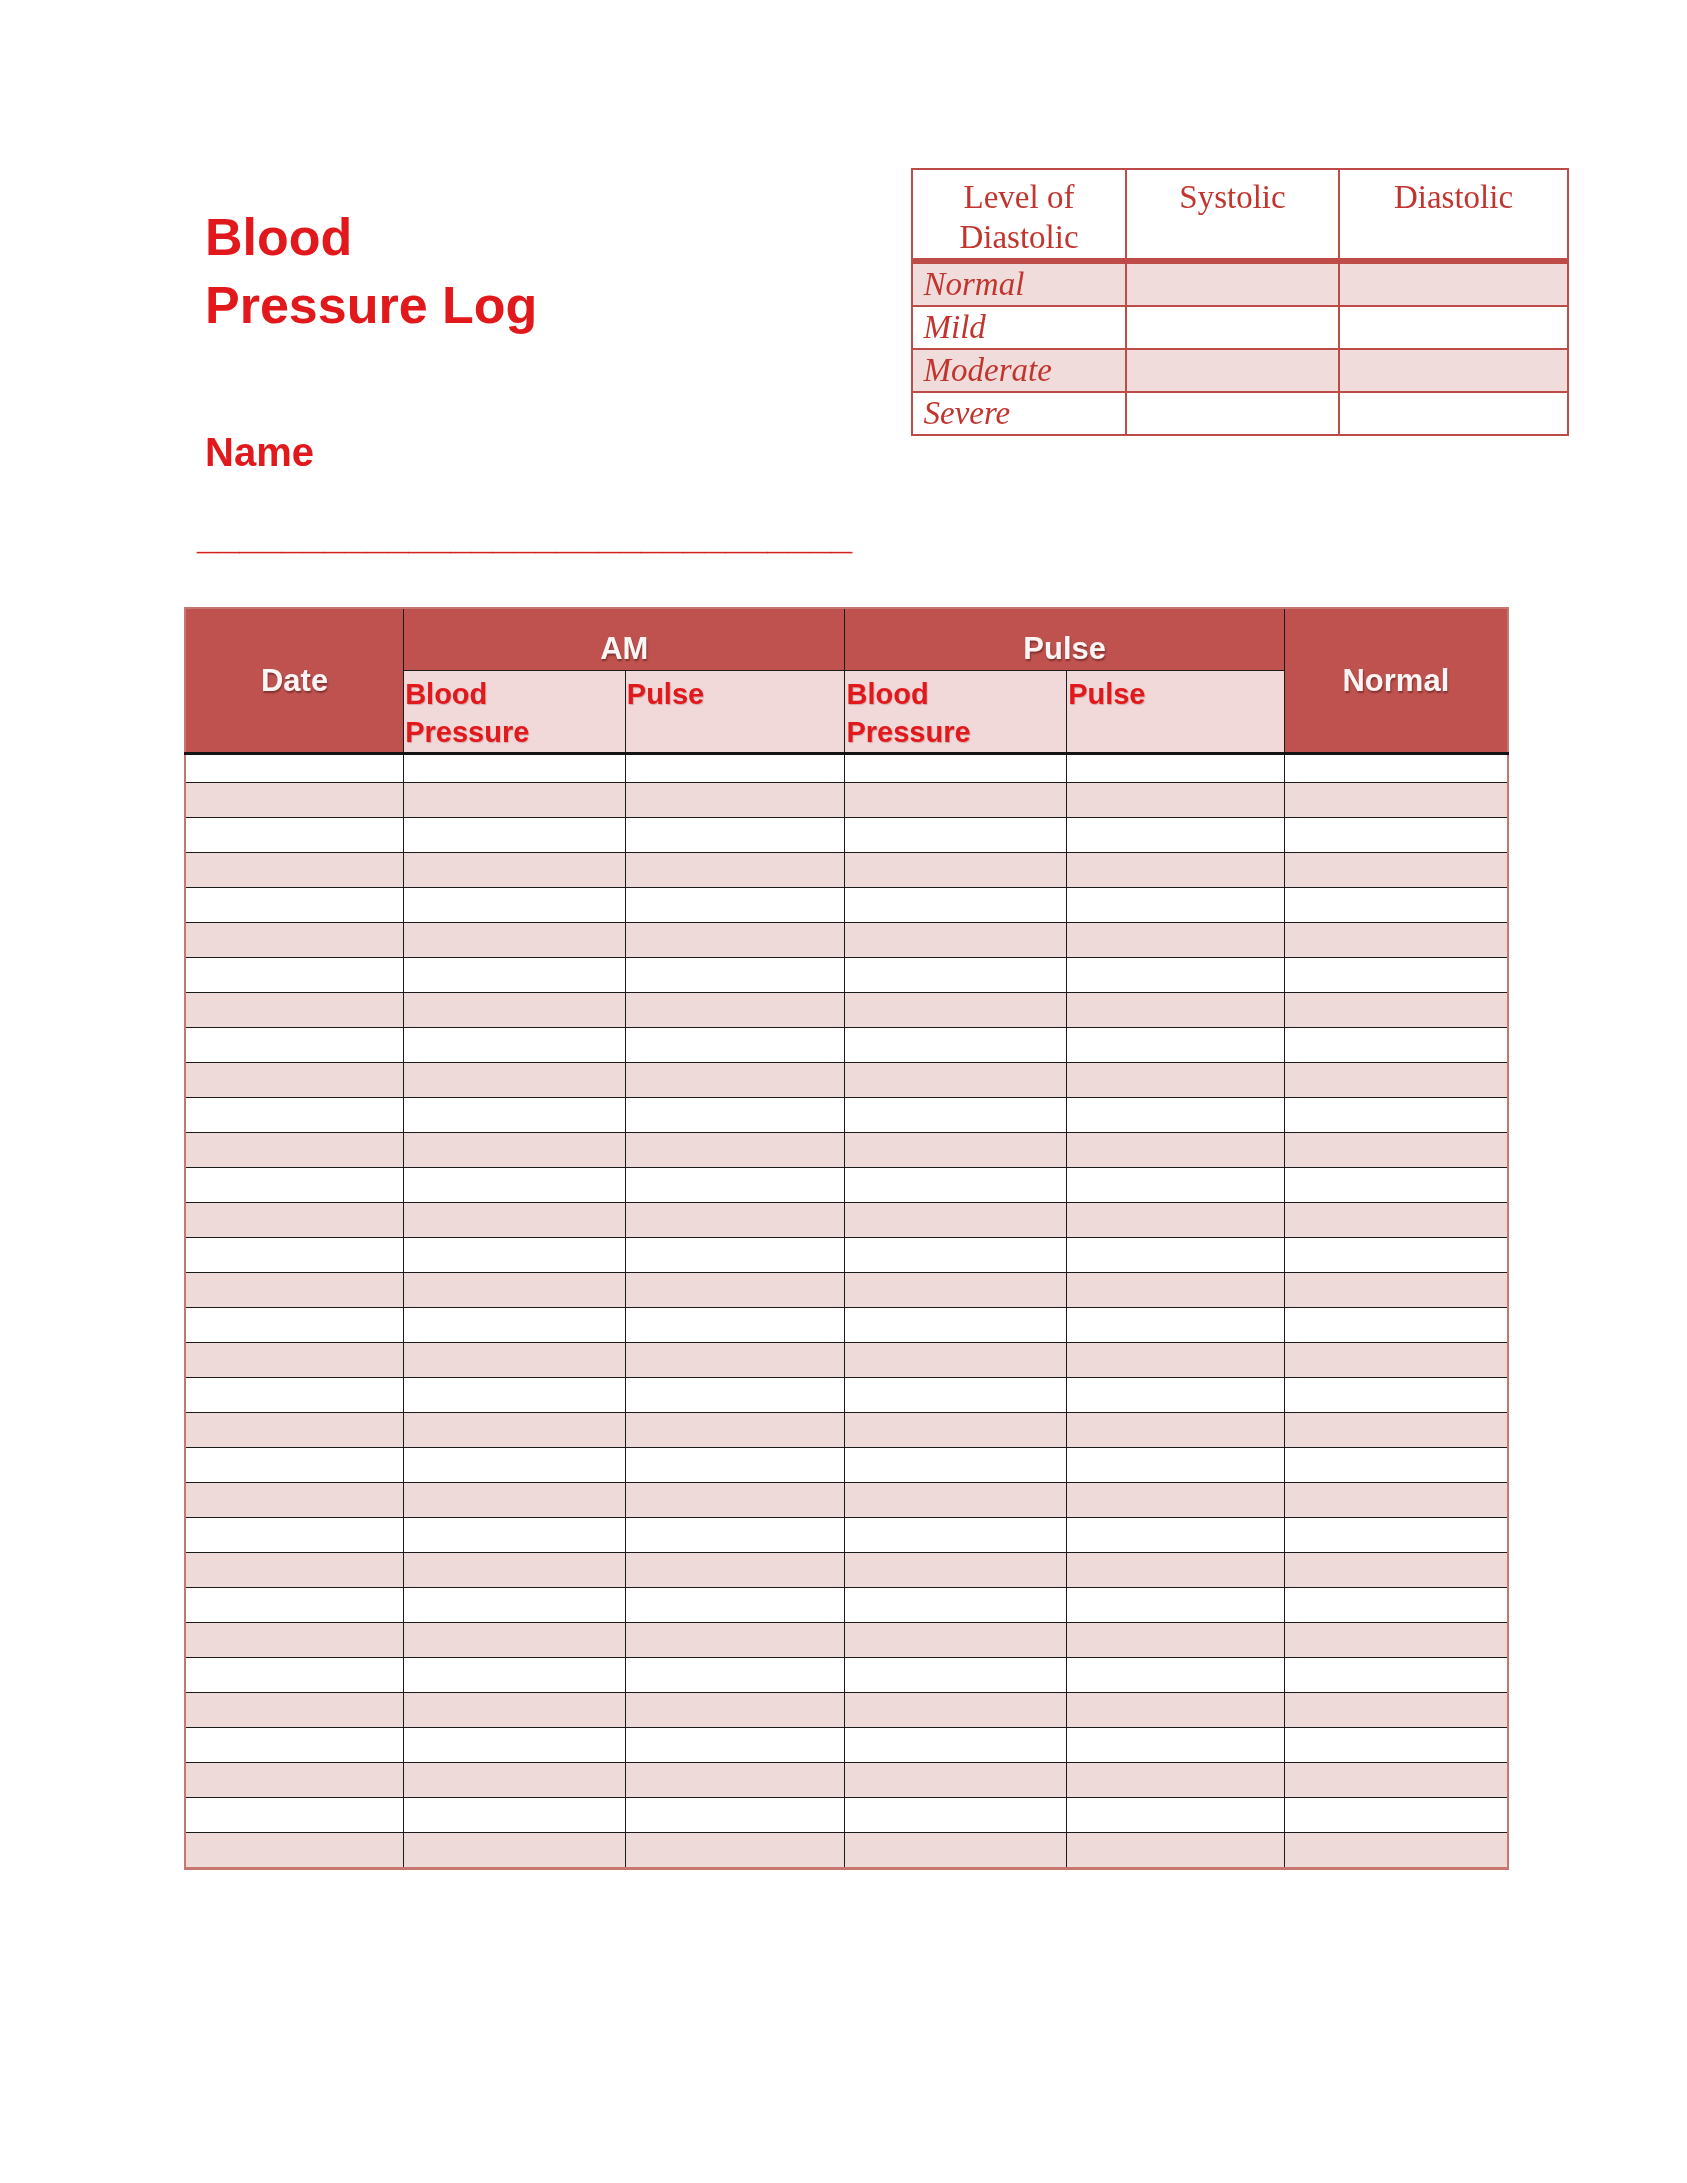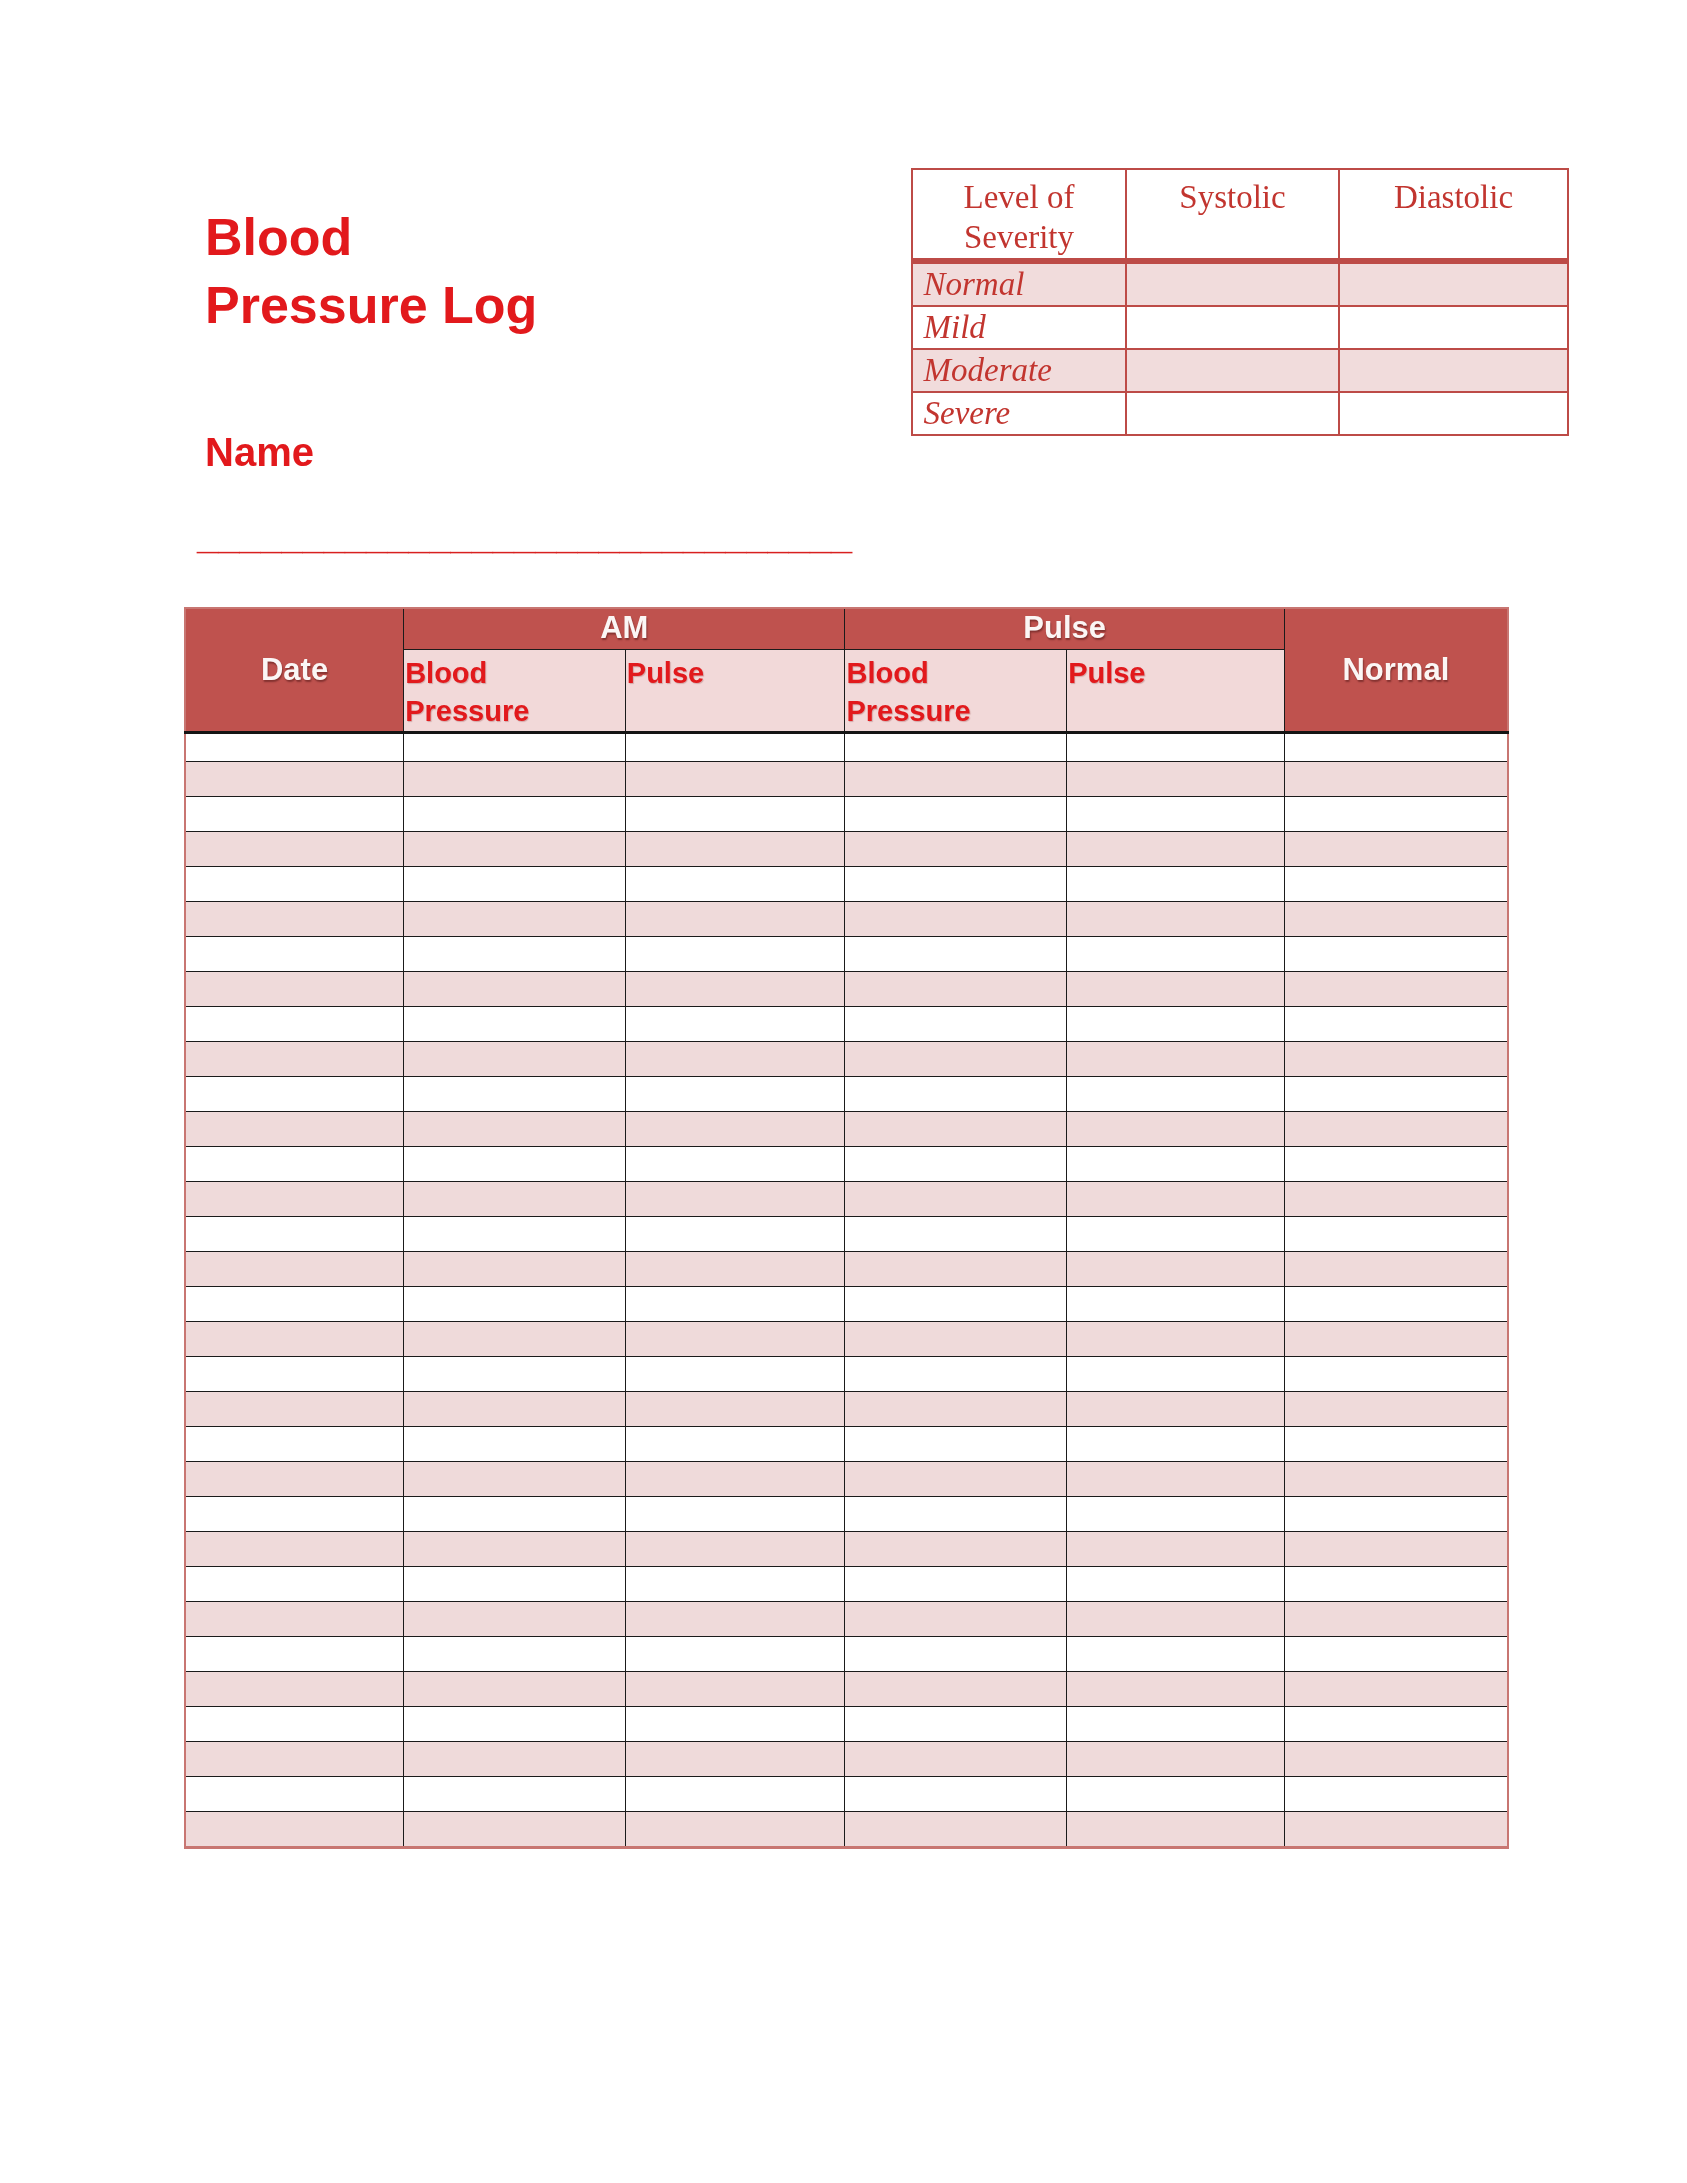--- a/index.html
+++ b/index.html
@@ -71,21 +71,21 @@
   .log-table th, .log-table td { border: 1.7px solid #1b1b1b; }
   .log-table thead th.group {
     background: #bf524e;
     color: #fbf6f5;
     font-size: 31px; font-weight: bold;
     height: 38px;
     text-align: center; vertical-align: middle;
     text-shadow: 0.9px 1.7px 1.7px rgba(60,10,10,0.45);
     border-top: 2.6px solid #c87672;
   }
-  .log-table thead th.span2 { vertical-align: top; padding-top: 1px; }
+  .log-table thead th.span2 { vertical-align: top; padding-top: 22px; }
   .log-table thead th.sub {
     background: #f2d9d9;
     color: #e2191c;
     font-size: 29px; font-weight: bold; line-height: 38px;
     height: 75px;
     text-align: left; vertical-align: top;
     padding-top: 4.4px;
     text-shadow: 0.9px 0.9px 0.9px rgba(120,20,20,0.25);
   }
   .log-table thead th.sub .wrapcap { display: inline-block; max-width: 144px; }
@@ -99,21 +99,21 @@
 <body>
 
 <div class="doc-title">
   <div>Blood</div>
   <div>Pressure Log</div>
 </div>
 
 <table class="severity-table">
   <thead>
     <tr>
-      <th style="width:210px"><span class="wrapcap">Level of Severity</span></th>
+      <th style="width:210px"><span class="wrapcap">Level of Diastolic</span></th>
       <th style="width:209px"><span>Systolic</span></th>
       <th style="width:225px"><span>Diastolic</span></th>
     </tr>
   </thead>
   <tbody>
     <tr class="pink">
       <td class="sev-label">Normal</td>
       <td></td>
       <td></td>
     </tr>

